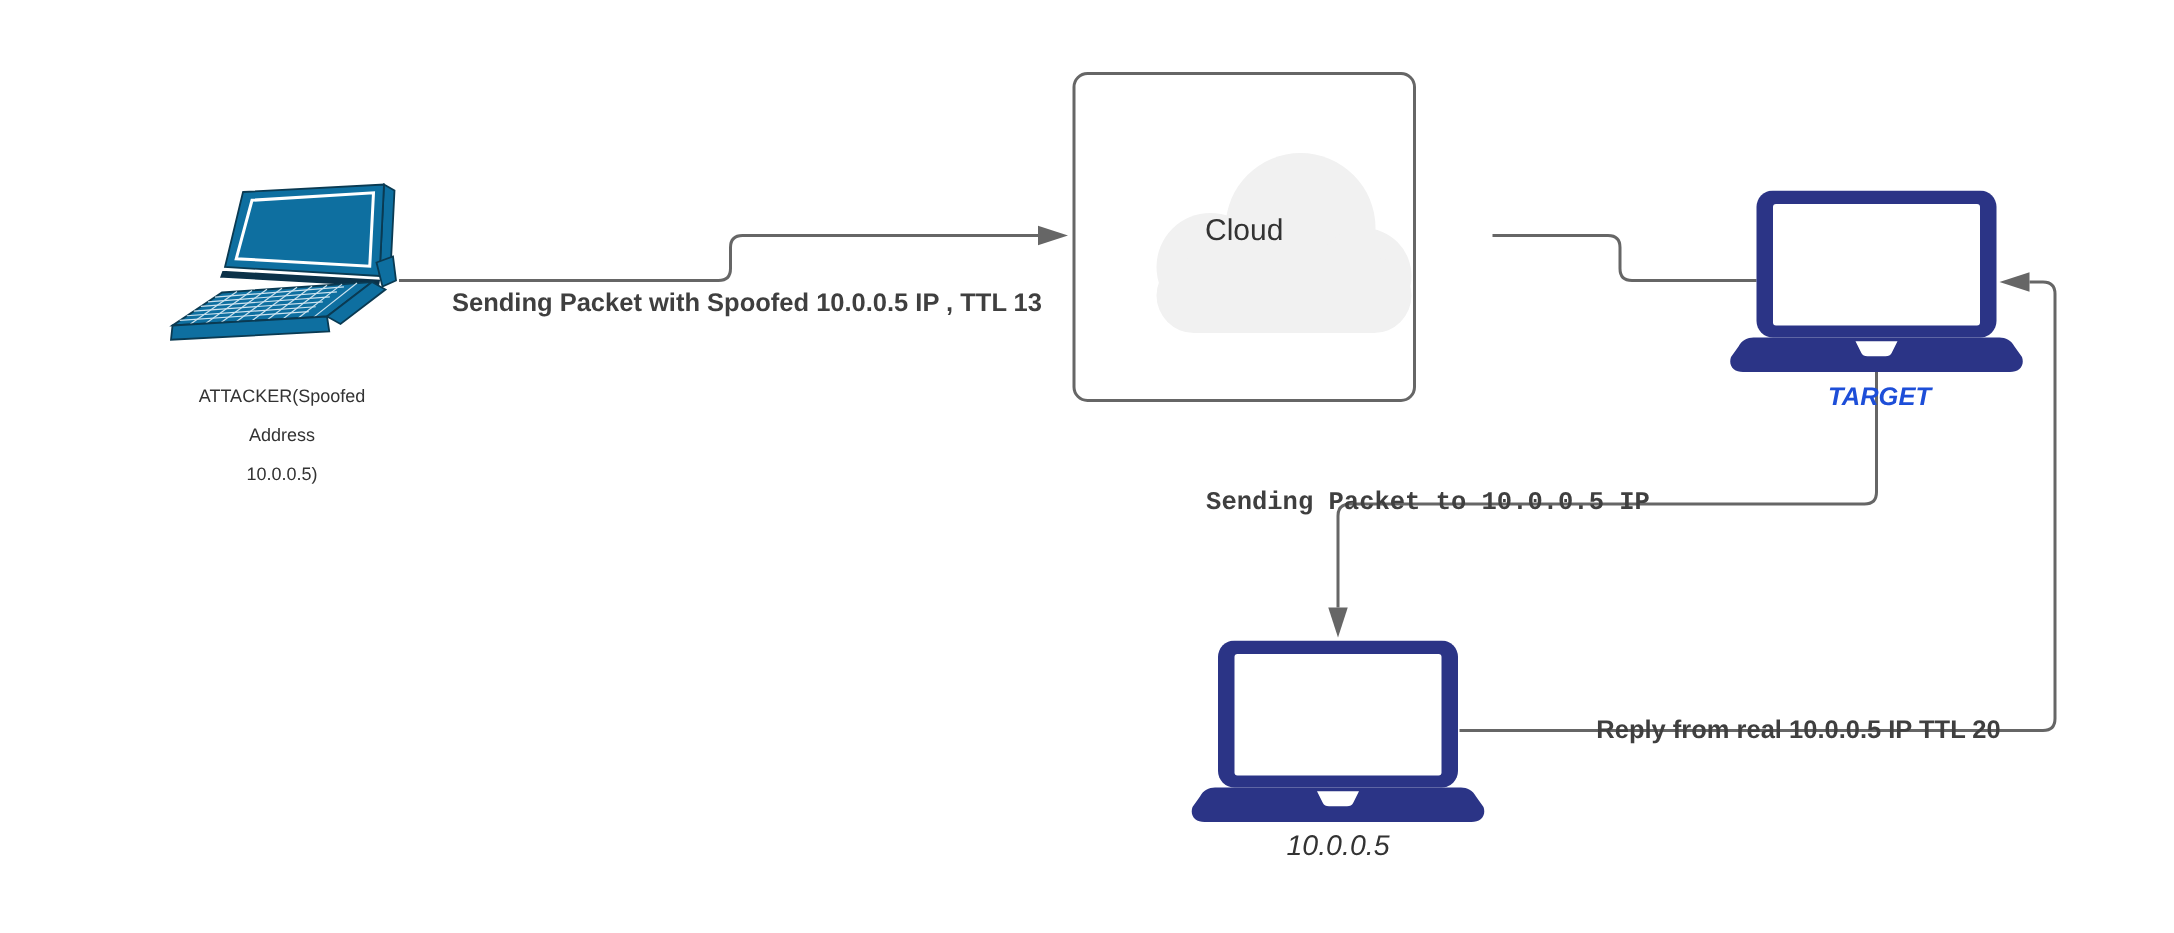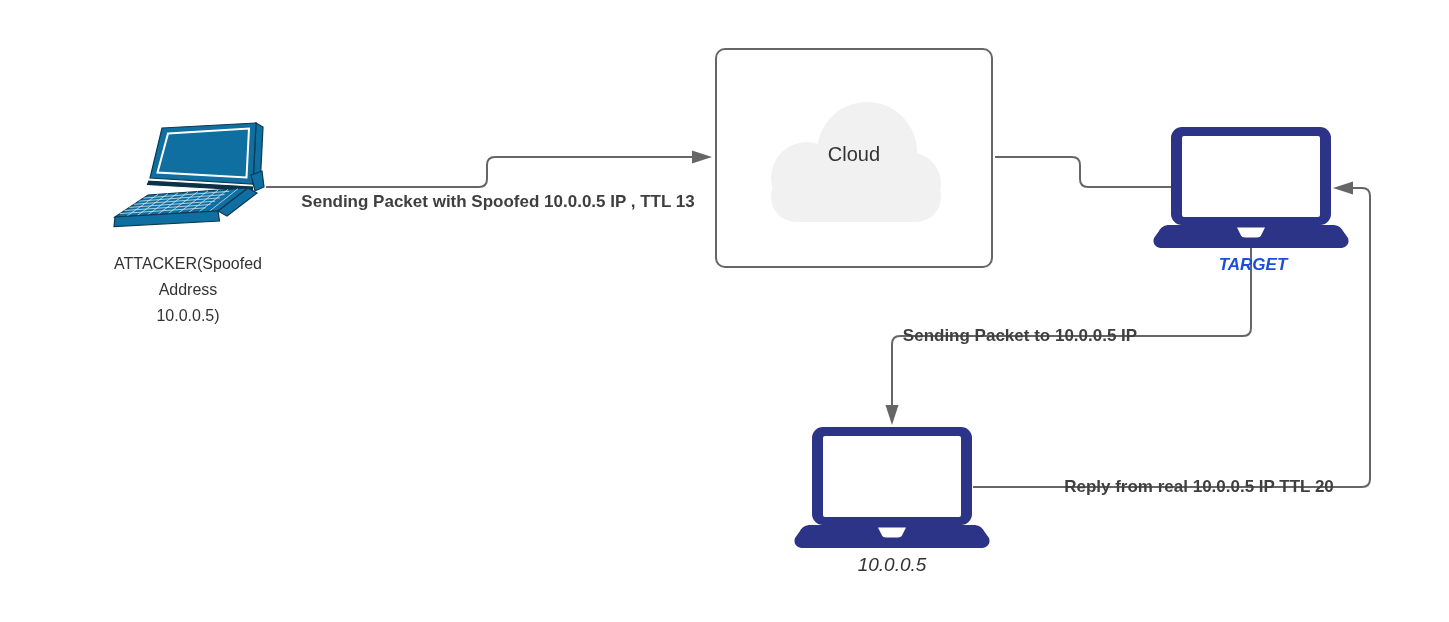--- a/index.html
+++ b/index.html
@@ -24,29 +24,29 @@
   }
 
   
   .node-label {
     position:absolute;
     transform:translateX(-50%);
     color:#333333;
     text-align:center;
     white-space:pre-line;
   }
-  .label-attacker { font-size:16px; line-height:26px; }
+  .label-attacker { font-size:12px; line-height:26px; }
   .label-target   { font-size:17px; font-weight:bold; font-style:italic; color:#1d4ed8; }
   .label-realhost { font-size:19px;font-style:italic; }
 
   
   .cloud-box {
     position:absolute;
     left:715px; top:48px;
-    width:278px; height:220px;
+    width:229px; height:220px;
     background:#ffffff;
     border:2px solid #666666;
     border-radius:10px;
     box-sizing:border-box;
   }
   .cloud-shape { position:absolute; left:38px; top:50px; }
   .cloud-text {
     position:absolute;
     left:0; top:93px;
     width:100%;
@@ -137,16 +137,16 @@
 
   <svg class="node-icon" style="left:794px; top:427px;" width="196" height="121" viewBox="0 0 196 121">
     <rect x="18" y="0" width="160" height="98" rx="11" fill="#2b3486"></rect>
     <rect x="29" y="9" width="138" height="81" rx="2" fill="#ffffff"></rect>
     <path d="M16,98 H180 C184,98 188,100 190,104 L195,111 C197,117 193,121 187,121 H9 C3,121 -1,117 1,111 L6,104 C8,100 12,98 16,98 Z" fill="#2b3486"></path>
     <path d="M84,100.5 H112 L108,108.5 C107.4,109.8 106,110.5 104,110.5 H92 C90,110.5 88.6,109.8 88,108.5 Z" fill="#ffffff"></path>
   </svg>
   <div class="node-label label-realhost" style="left:892px; top:554px;">10.0.0.5</div>
 
   <div class="edge-label" style="left:498px; top:193px;">Sending Packet with Spoofed 10.0.0.5 IP , TTL 13</div>
-  <div class="edge-label" style="left:1020px; top:327px;">Sending Packet to 10.0.0.5 IP</div>
+  <div class="edge-label" style="left:952px; top:327px;font-family:Liberation Mono, monospace;">Sending Packet to 10.0.0.5 IP</div>
   <div class="edge-label" style="left:1199px; top:478px;">Reply from real 10.0.0.5 IP TTL 20</div>
 
 </div>
 
 </body></html>

